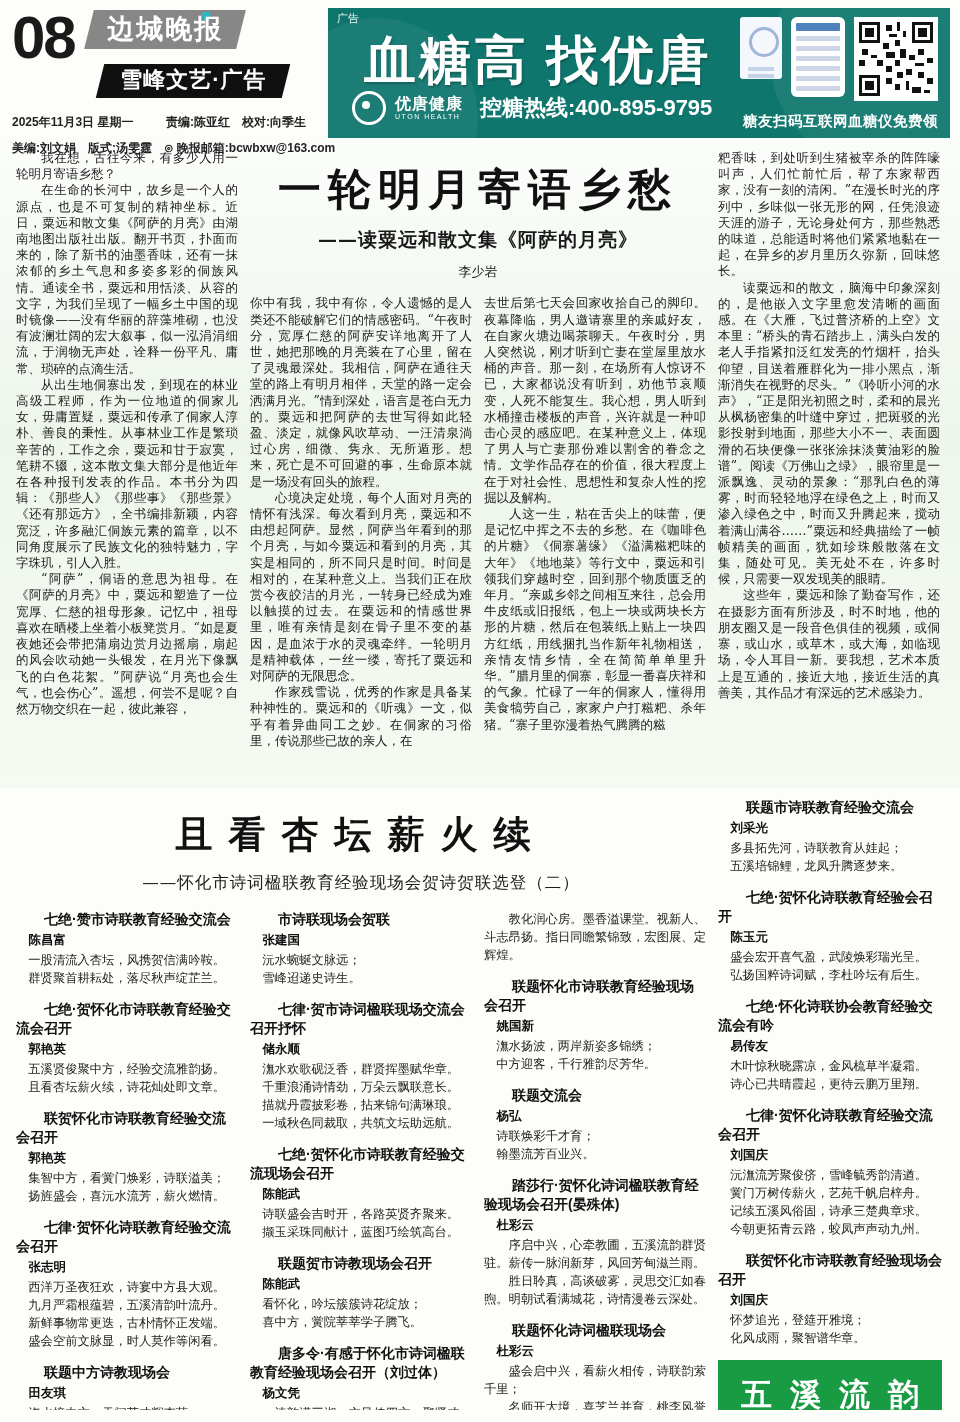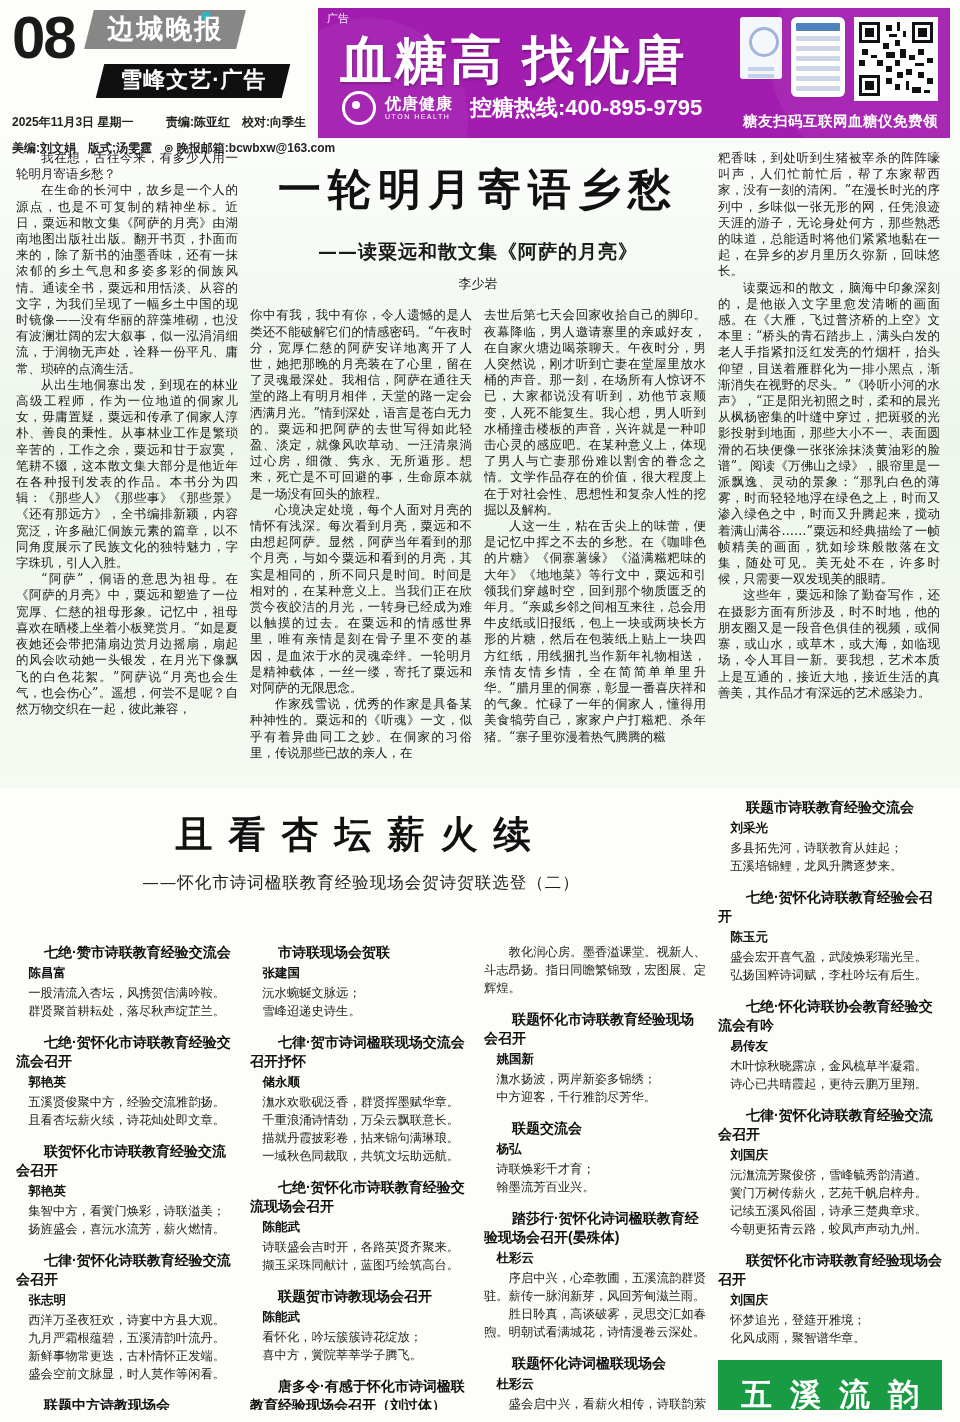--- a/index.html
+++ b/index.html
@@ -14,27 +14,27 @@
   .mast-box .inner{display:block;transform:skewX(14deg);color:#fff;font-weight:bold;font-size:27px;line-height:1;
                    font-family:"DejaVu Serif",serif;letter-spacing:2px;}
   .mast-mark{position:absolute;top:2px;right:34px;width:8px;height:8px;background:#27b6c4;transform:skewX(14deg);}
   .section-box{background:#101010;transform:skewX(-14deg);margin-left:88px;margin-top:-4px;padding:5px 20px 7px 20px;width:max-content;}
   .section-box .inner{display:block;transform:skewX(14deg);color:#fff;font-weight:bold;font-size:22px;line-height:1;
                       font-family:"Liberation Sans",sans-serif;letter-spacing:1px;}
   .info{margin-top:16px;font-family:"Liberation Sans",sans-serif;font-size:12px;font-weight:600;color:#222;}
   .info-row1{display:flex;justify-content:space-between;padding-right:4px;}
   .info-row2{margin-top:9px;white-space:nowrap;}
   
-  .ad{position:relative;flex:1;margin-left:8px;background:#a21caf;overflow:hidden;color:#fff;}
+  .ad{position:relative;flex:1;margin-left:18px;background:#0f766e;overflow:hidden;color:#fff;}
   .ad::before{content:"";position:absolute;right:-40px;top:-60px;width:220px;height:220px;border-radius:50%;
               background:rgba(255,255,255,0.06);}
   .ad::after{content:"";position:absolute;left:-50px;bottom:-80px;width:200px;height:200px;border-radius:50%;
              background:rgba(255,255,255,0.05);}
   .ad-label{position:absolute;top:3px;left:9px;font-size:11px;font-family:"Liberation Sans",sans-serif;opacity:.9;}
-  .ad-headline{position:absolute;left:22px;top:26px;font-family:"Liberation Sans",sans-serif;font-weight:bold;
+  .ad-headline{position:absolute;left:36px;top:26px;font-family:"Liberation Sans",sans-serif;font-weight:bold;
                font-size:52px;line-height:1;letter-spacing:3px;text-shadow:1px 2px 2px rgba(0,0,0,.25);white-space:nowrap;}
   .ad-bottom{position:absolute;left:24px;bottom:13px;display:flex;align-items:center;gap:9px;}
   .ad-logo{width:28px;height:28px;border:3px solid #fff;border-radius:50%;position:relative;flex:none;}
   .ad-logo::after{content:"";position:absolute;left:7px;top:7px;width:8px;height:8px;background:#fff;border-radius:50%;}
   .brand-stack{line-height:1.05;}
   .brand-cn{font-weight:bold;font-size:16px;font-family:"Liberation Sans",sans-serif;letter-spacing:1px;}
   .brand-en{font-size:7px;font-family:"Liberation Sans",sans-serif;letter-spacing:1.5px;}
   .ad-hotline{font-family:"Liberation Sans",sans-serif;font-weight:bold;font-size:22px;margin-left:8px;white-space:nowrap;}
   .ad-right{position:absolute;right:12px;top:9px;display:flex;gap:9px;align-items:flex-start;}
   .prod{width:42px;height:62px;background:#f4f7fb;border-radius:3px;position:relative;}
@@ -46,29 +46,29 @@
   .qr{width:84px;height:84px;background:#fff;padding:5px;box-sizing:border-box;}
   .ad-caption{position:absolute;right:12px;bottom:7px;font-family:"Liberation Sans",sans-serif;font-weight:bold;
               font-size:14.5px;letter-spacing:.5px;white-space:nowrap;}
   
   .article{display:flex;gap:12px;height:650px;box-sizing:border-box;padding:12px 16px 8px 16px;
            background:linear-gradient(180deg,#fbfdfa 0%,#eef6ec 45%,#f5faf2 100%);}
   .a-col{width:222px;flex:none;font-size:12.5px;line-height:16.2px;text-align:justify;overflow:hidden;}
   .a-mid{width:456px;flex:none;display:flex;flex-direction:column;}
   .a-title-block{text-align:center;padding:16px 0 14px 0;}
   .a-title{font-family:"Liberation Sans",sans-serif;font-weight:bold;font-size:43px;letter-spacing:7px;line-height:1.1;color:#111;}
-  .a-sub{font-weight:bold;font-size:19px;margin-top:26px;letter-spacing:1px;}
+  .a-sub{font-weight:bold;font-size:19px;margin-top:14px;letter-spacing:1px;}
   .a-author{font-size:13px;margin-top:10px;}
   .a-mid-cols{display:flex;gap:12px;flex:1;overflow:hidden;}
   .a-mid-cols .a-col{flex:1;width:auto;}
   .apara{margin:0;}
   .apara.ind{text-indent:2em;}
   
   .sec2{display:flex;gap:12px;height:634px;box-sizing:border-box;padding:10px 16px 12px 16px;background:#fdfdfa;}
-  .s2-left{width:690px;flex:none;display:flex;flex-direction:column;gap:33px;}
+  .s2-left{width:690px;flex:none;display:flex;flex-direction:column;}
   .s2-title-block{text-align:center;padding:12px 0 16px 0;}
   .s2-title{font-weight:bold;font-size:37px;letter-spacing:16px;color:#111;}
   .s2-sub{font-weight:normal;font-size:16.5px;margin-top:12px;letter-spacing:1px;}
   .s2-cols{display:flex;gap:12px;flex:1;overflow:hidden;}
   .p-col{flex:1;overflow:hidden;}
   .p-col-right{width:224px;flex:none;display:flex;flex-direction:column;overflow:hidden;}
   .poem{margin-bottom:13px;}
   .poem-title{font-family:"Liberation Sans",sans-serif;font-weight:bold;font-size:14px;line-height:19px;
               text-indent:2em;color:#111;}
   .poem-author{font-family:"Liberation Sans",sans-serif;font-weight:bold;font-size:12.5px;line-height:17px;

